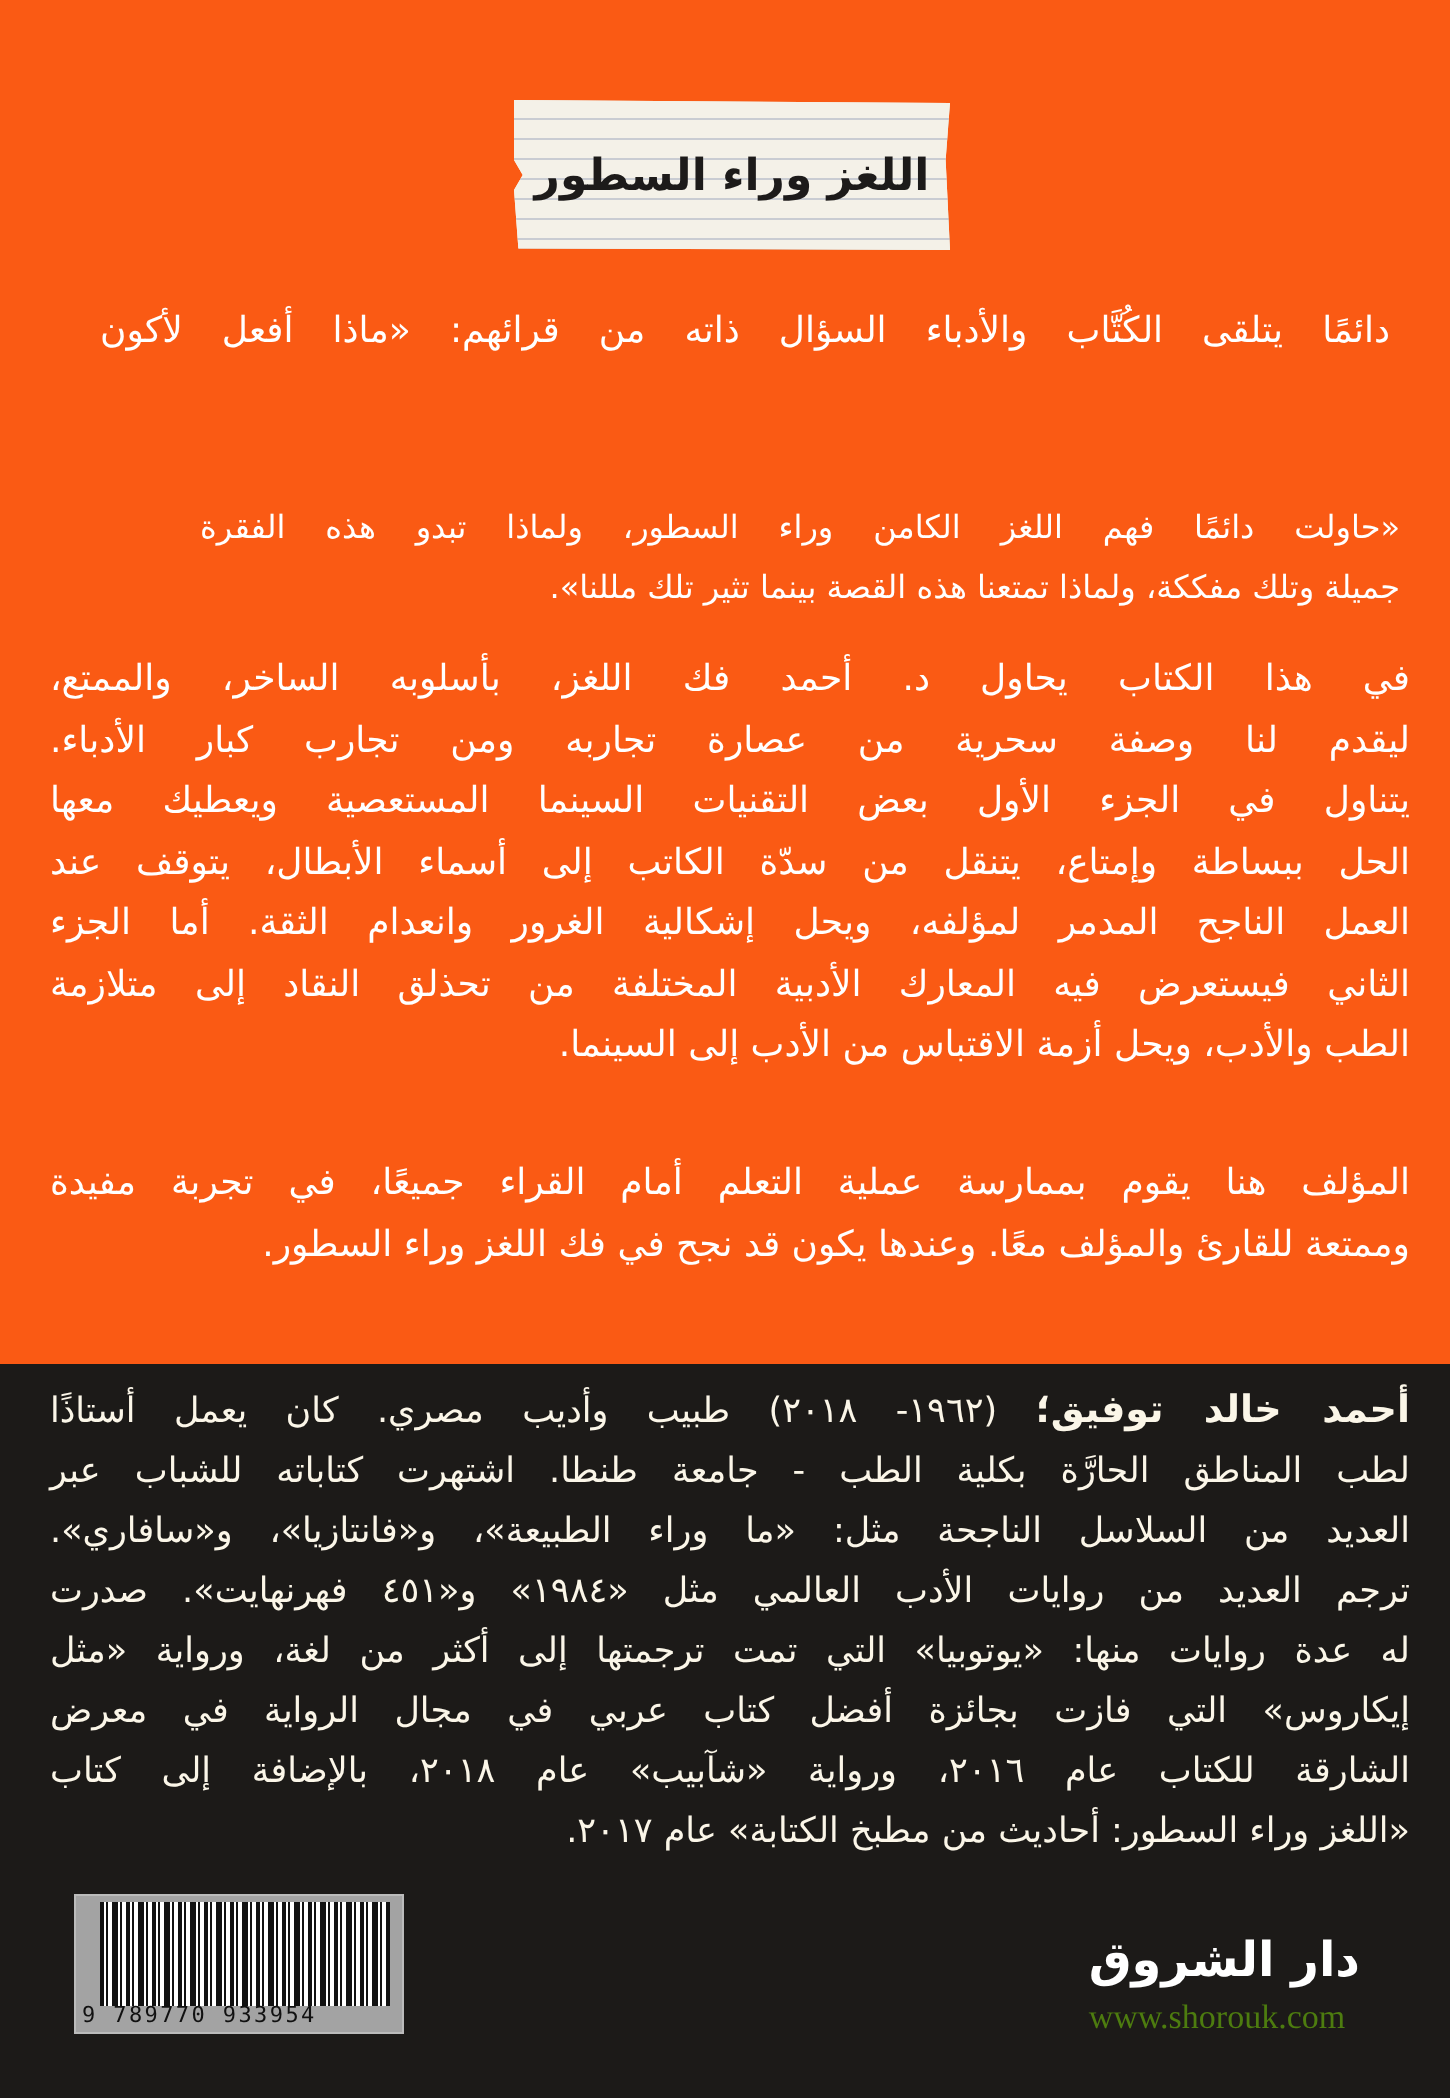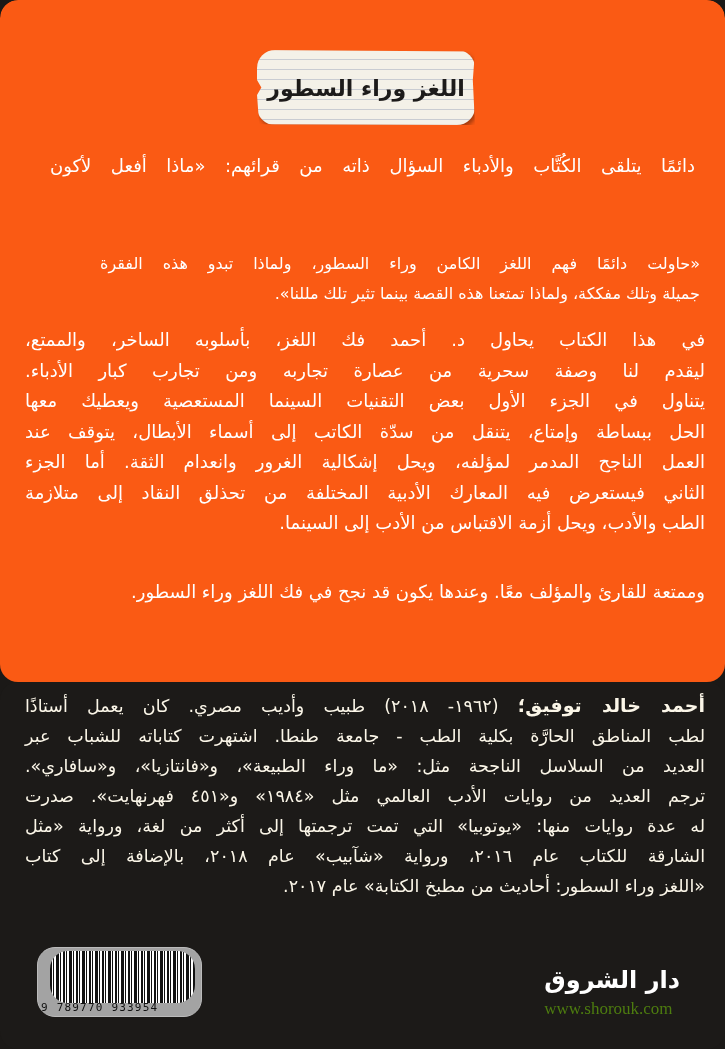--- a/index.html
+++ b/index.html
@@ -1,15 +1,15 @@
 <!DOCTYPE html>
 <html><head>
 <meta charset="utf-8">
 <style>
-  * { margin: 0; padding: 0; box-sizing: border-box; border-radius: 18px; }
+  * { margin: 0; padding: 0; box-sizing: border-box; }
   html, body { width: 725px; height: 1049px; overflow: hidden; }
   body {
     font-family: "DejaVu Sans", sans-serif;
     background: #1b1917;
     position: relative;
   }
   .cover { position: absolute; left: 0; top: 0; width: 725px; height: 1049px; }
   .orange {
     position: absolute; left: 0; top: 0; width: 725px; height: 682px;
     background: #fa5a14;
@@ -99,32 +99,34 @@
       <span class="line">في هذا الكتاب يحاول د. أحمد فك اللغز، بأسلوبه الساخر، والممتع،</span>
       <span class="line">ليقدم لنا وصفة سحرية من عصارة تجاربه ومن تجارب كبار الأدباء.</span>
       <span class="line">يتناول في الجزء الأول بعض التقنيات السينما المستعصية ويعطيك معها</span>
       <span class="line">الحل ببساطة وإمتاع، يتنقل من سدّة الكاتب إلى أسماء الأبطال، يتوقف عند</span>
       <span class="line">العمل الناجح المدمر لمؤلفه، ويحل إشكالية الغرور وانعدام الثقة. أما الجزء</span>
       <span class="line">الثاني فيستعرض فيه المعارك الأدبية المختلفة من تحذلق النقاد إلى متلازمة</span>
       <span class="line last">الطب والأدب، ويحل أزمة الاقتباس من الأدب إلى السينما.</span>
     </div>
 
     <div class="para p3">
+      <span class="line">المؤلف هنا يقوم بممارسة عملية التعلم أمام القراء جميعًا، في تجربة مفيدة</span>
       <span class="line last">وممتعة للقارئ والمؤلف معًا. وعندها يكون قد نجح في فك اللغز وراء السطور.</span>
     </div>
   </div>
 
   <div class="black"></div>
 
   <div class="bio">
     <span class="line"><b class="author">أحمد خالد توفيق؛</b><span> (١٩٦٢- ٢٠١٨) طبيب وأديب مصري. كان يعمل أستاذًا</span></span>
     <span class="line">لطب المناطق الحارَّة بكلية الطب - جامعة طنطا. اشتهرت كتاباته للشباب عبر</span>
     <span class="line">العديد من السلاسل الناجحة مثل: «ما وراء الطبيعة»، و«فانتازيا»، و«سافاري».</span>
     <span class="line">ترجم العديد من روايات الأدب العالمي مثل «١٩٨٤» و«٤٥١ فهرنهايت». صدرت</span>
     <span class="line">له عدة روايات منها: «يوتوبيا» التي تمت ترجمتها إلى أكثر من لغة، ورواية «مثل</span>
+    <span class="line">إيكاروس» التي فازت بجائزة أفضل كتاب عربي في مجال الرواية في معرض</span>
     <span class="line">الشارقة للكتاب عام ٢٠١٦، ورواية «شآبيب» عام ٢٠١٨، بالإضافة إلى كتاب</span>
     <span class="line last">«اللغز وراء السطور: أحاديث من مطبخ الكتابة» عام ٢٠١٧.</span>
   </div>
 
   <div class="barcode">
     <div class="bars"></div>
     <span class="isbn">9 789770 933954</span>
   </div>
 
   <div class="publisher">

